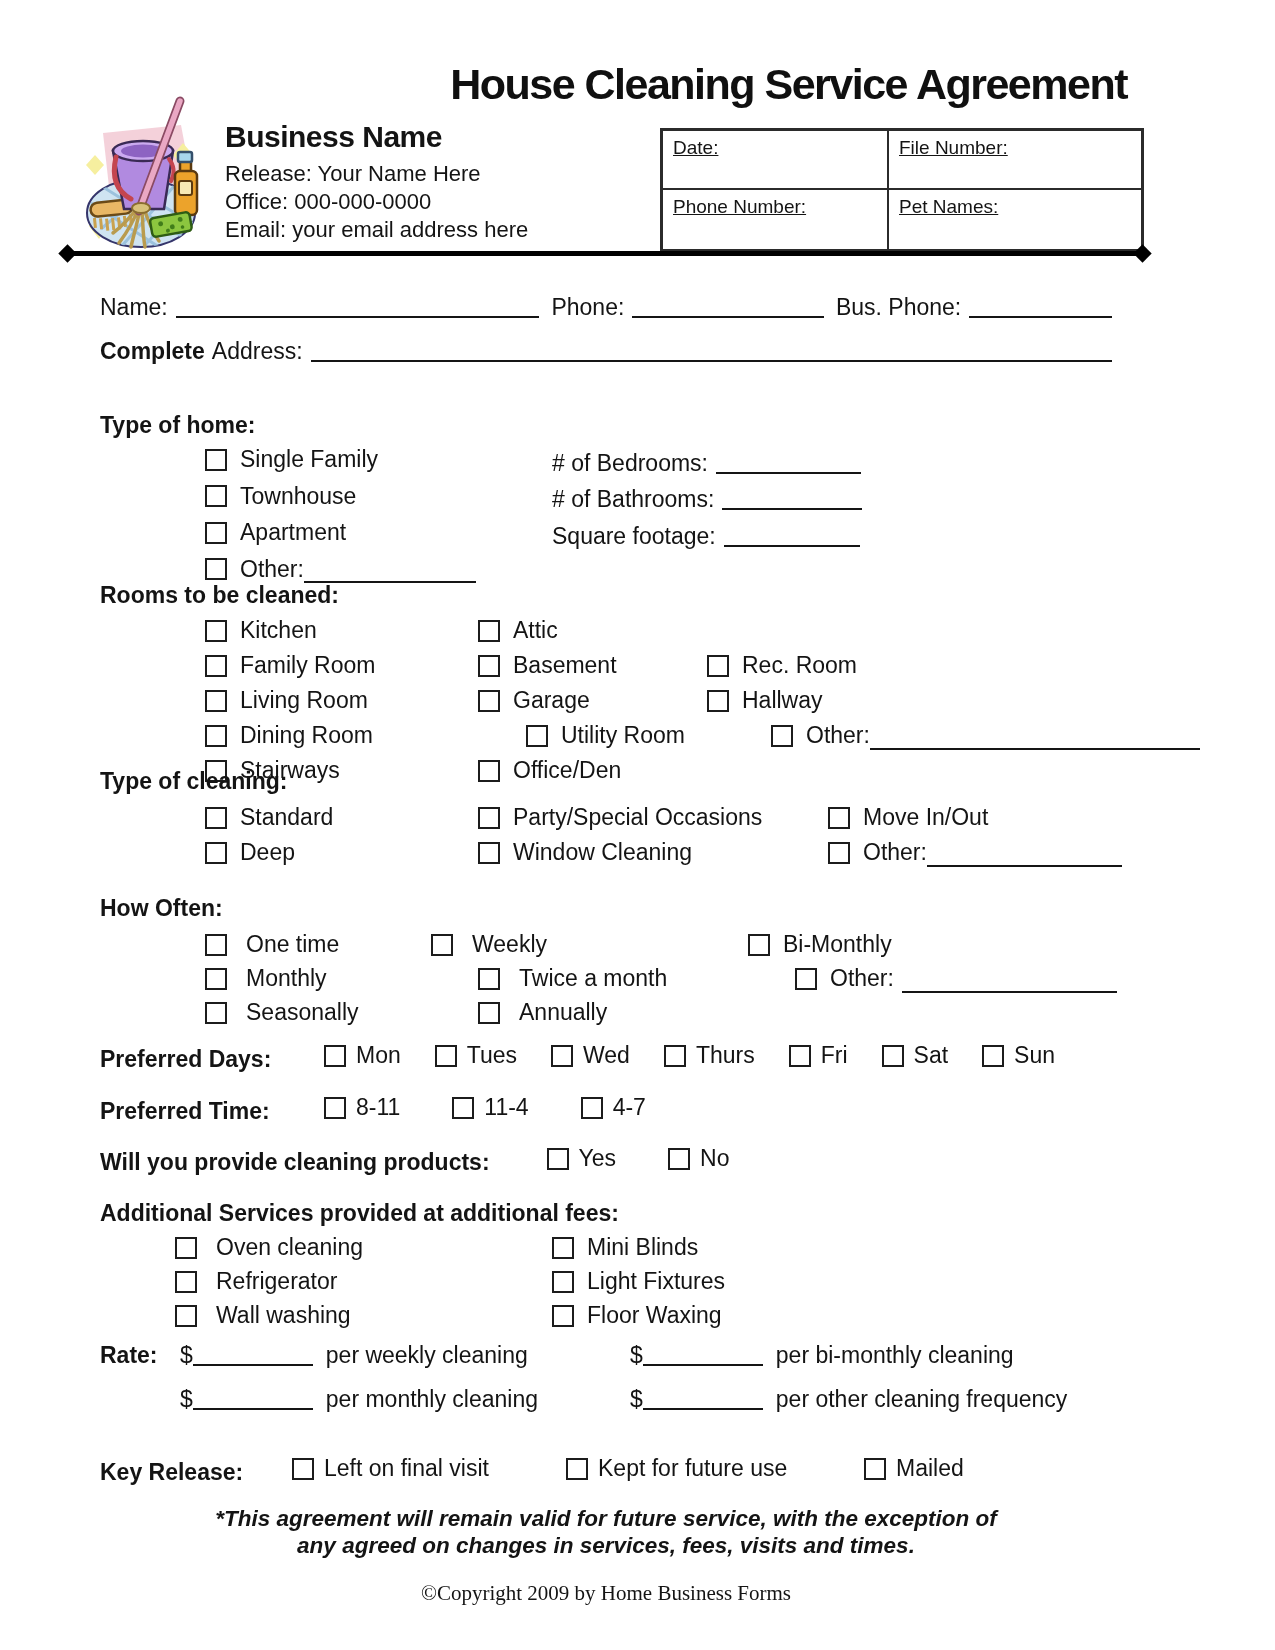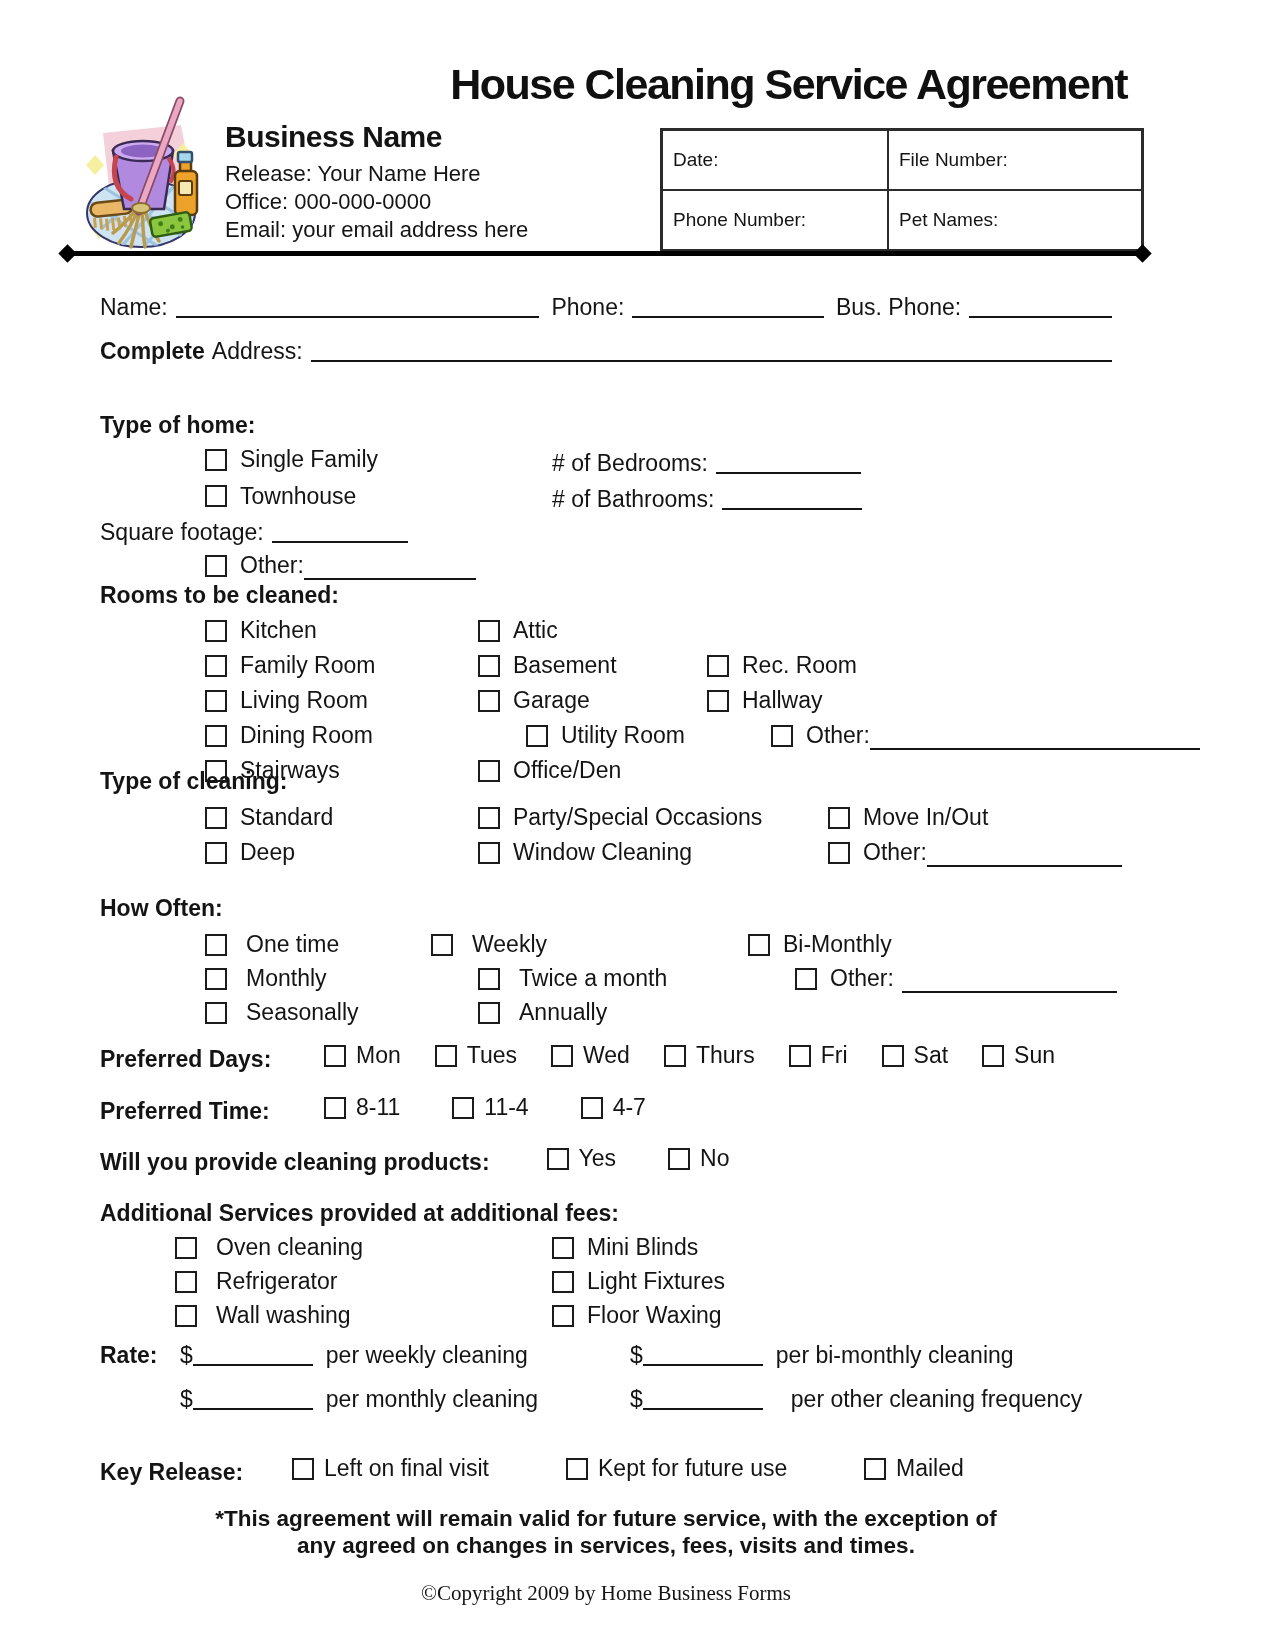--- a/index.html
+++ b/index.html
@@ -8,38 +8,38 @@
 
   
   .title{position:absolute;top:60px;right:148px;font-size:43px;font-weight:600;
          letter-spacing:-1.5px;white-space:nowrap;color:#101010;}
   .clipart{position:absolute;left:83px;top:95px;}
   .bizblock{position:absolute;left:225px;top:120px;line-height:28px;font-size:22px;}
   .bizname{font-size:30px;font-weight:bold;letter-spacing:-0.5px;line-height:34px;margin-bottom:6px;}
   .infobox{position:absolute;left:660px;top:128px;width:478px;height:118px;
            border:3px solid #2b2b2b;display:grid;grid-template-columns:226px 1fr;
            grid-template-rows:1fr 1fr;font-size:19px;}
-  .infocell{padding:18px 10px;border-right:2px solid #2b2b2b;border-bottom:2px solid #2b2b2b;}
+  .infocell{padding:6px 10px;border-right:2px solid #2b2b2b;border-bottom:2px solid #2b2b2b;text-decoration:underline;}
   .infocell:nth-child(2n){border-right:none;}
   .infocell:nth-child(n+3){border-bottom:none;}
   .rule{position:absolute;left:67px;top:251px;width:1076px;height:5px;background:#000;}
   .rule::before,.rule::after{content:"";position:absolute;top:-4px;width:13px;height:13px;
          background:#000;transform:rotate(45deg);}
   .rule::before{left:-6px;} .rule::after{right:-6px;}
 
   
   .sec{position:absolute;left:100px;width:1012px;font-size:23px;}
   .h{font-weight:bold;white-space:nowrap;}
   .row{display:flex;align-items:baseline;}
   .cbi{display:inline-flex;align-items:center;white-space:nowrap;}
   .cb{width:18px;height:18px;border:2px solid #1c1c1c;background:#fff;flex:none;margin-right:13px;}
   .t{white-space:nowrap;}
   .ln{display:inline-block;border-bottom:2px solid #151515;height:6px;position:relative;top:3px;}
   .cell{display:flex;align-items:baseline;flex:none;}
-  .note{font-weight:bold;text-align:center;font-size:22.5px;line-height:27px;}
+  .note{font-style:italic;font-weight:bold;text-align:center;font-size:22.5px;line-height:27px;}
   .copyright{text-align:center;font-family:"Liberation Serif","DejaVu Serif",serif;font-size:21px;}
 </style>
 </head>
 <body>
 
 <div class="page">
 
   <div class="title">House Cleaning Service Agreement</div>
 
   <svg class="clipart" width="118" height="158" viewBox="0 0 118 158">
@@ -134,20 +134,26 @@
           <span class="cb"></span>
           <span class="t">Townhouse</span>
         </label>
       </div>
       <div class="cell">
         <span class="t"># of Bathrooms:</span>
         <span class="ln" style="width:140px;margin-left:8px"></span>
       </div>
     </div>
     <div class="row" style="margin-top:6px">
+      <div class="cell" style="margin-left:105px;width:347px">
+        <label class="cbi">
+          <span class="cb"></span>
+          <span class="t">Apartment</span>
+        </label>
+      </div>
       <div class="cell">
         <span class="t">Square footage:</span>
         <span class="ln" style="width:136px;margin-left:8px"></span>
       </div>
     </div>
     <div class="row" style="margin-top:6px">
       <div class="cell" style="margin-left:105px">
         <label class="cbi">
           <span class="cb"></span>
           <span class="t">Other:</span>
@@ -477,21 +483,21 @@
     <div class="row" style="margin-top:17px">
       <span style="width:80px"></span>
       <div class="cell" style="width:450px">
         <span class="t">$</span>
         <span class="ln" style="width:120px"></span>
         <span class="t" style="margin-left:13px">per monthly cleaning</span>
       </div>
       <div class="cell">
         <span class="t">$</span>
         <span class="ln" style="width:120px"></span>
-        <span class="t" style="margin-left:28px">per other cleaning frequency</span>
+        <span class="t" style="margin-left:13px">per other cleaning frequency</span>
       </div>
     </div>
   </div>
 
   <div class="sec row" style="top:1455px">
     <span class="h" style="width:165px">Key Release:</span>
     <div class="cell" style="margin-left:27px;width:274px">
       <label class="cbi">
           <span class="cb" style="margin-right:10px"></span>
           <span class="t">Left on final visit</span>

